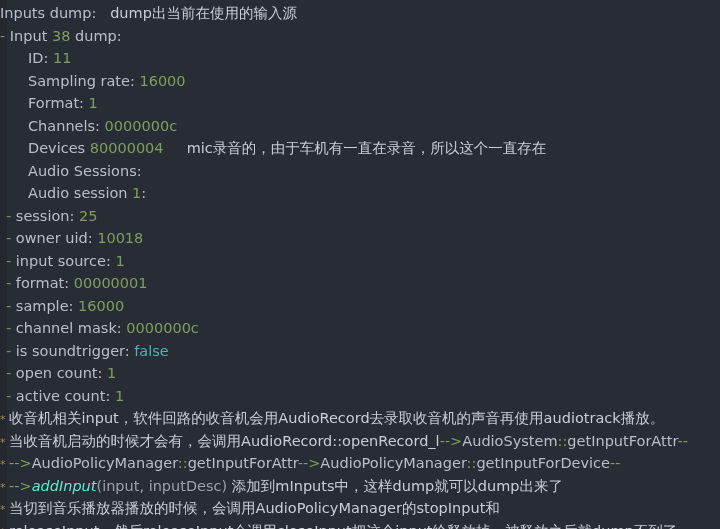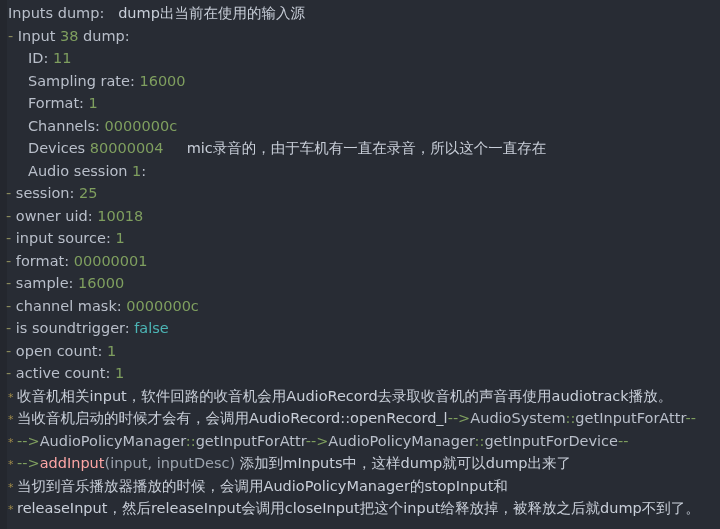--- a/index.html
+++ b/index.html
@@ -36,32 +36,32 @@
     width: 720px;
     padding-top: 2px;
     box-sizing: border-box;
   }
   .line {
     height: 22.5px;
     line-height: 22.5px;
     white-space: pre;
     font-size: 14.5px;
     color: #b9bfca;
-    padding-left: 8px;
+    padding-left: 0;
     box-sizing: border-box;
     overflow: hidden;
   }
   .ind1 { padding-left: 28px; }
   .ind2 { padding-left: 28px; }
   .ind3 { padding-left: 6px; }
   .plain  { color: #b9bfca; }
   .dim    { color: #9aa2ad; }
   .num    { color: #7f9f5f; }
   .teal   { color: #4cb5b5; }
-  .blue   { color: #fca5a5; }
+  .blue   { color: #5eead4; font-style: italic; }
   .arrow  { color: #7f9f5f; }
   .colons { color: #7f9f5f; }
   .cjk    { color: #c8ced8; }
   .bullet {
     color: #a08c4a;
     font-size: 11px;
   }
   .dash { color: #8a8a5c; }
 </style>
 </head>
@@ -70,20 +70,21 @@
 <div id="editor">
   <div id="gutter"></div>
   <div id="lines">
       <div class="line"><span class="plain">Inputs dump:</span><span class="plain">   </span><span class="cjk">dump出当前在使用的输入源</span></div>
       <div class="line"><span class="dash">- </span><span class="plain">Input </span><span class="num">38</span><span class="plain"> dump:</span></div>
       <div class="line ind1"><span class="plain">ID: </span><span class="num">11</span></div>
       <div class="line ind1"><span class="plain">Sampling rate: </span><span class="num">16000</span></div>
       <div class="line ind1"><span class="plain">Format: </span><span class="num">1</span></div>
       <div class="line ind1"><span class="plain">Channels: </span><span class="num">0000000c</span></div>
       <div class="line ind1"><span class="plain">Devices </span><span class="num">80000004</span><span class="plain">     </span><span class="cjk">mic录音的，由于车机有一直在录音，所以这个一直存在</span></div>
+      <div class="line ind1"><span class="plain">Audio Sessions:</span></div>
       <div class="line ind2"><span class="plain">Audio session </span><span class="num">1</span><span class="plain">:</span></div>
       <div class="line ind3"><span class="dash">- </span><span class="plain">session: </span><span class="num">25</span></div>
       <div class="line ind3"><span class="dash">- </span><span class="plain">owner uid: </span><span class="num">10018</span></div>
       <div class="line ind3"><span class="dash">- </span><span class="plain">input source: </span><span class="num">1</span></div>
       <div class="line ind3"><span class="dash">- </span><span class="plain">format: </span><span class="num">00000001</span></div>
       <div class="line ind3"><span class="dash">- </span><span class="plain">sample: </span><span class="num">16000</span></div>
       <div class="line ind3"><span class="dash">- </span><span class="plain">channel mask: </span><span class="num">0000000c</span></div>
       <div class="line ind3"><span class="dash">- </span><span class="plain">is soundtrigger: </span><span class="teal">false</span></div>
       <div class="line ind3"><span class="dash">- </span><span class="plain">open count: </span><span class="num">1</span></div>
       <div class="line ind3"><span class="dash">- </span><span class="plain">active count: </span><span class="num">1</span></div>

